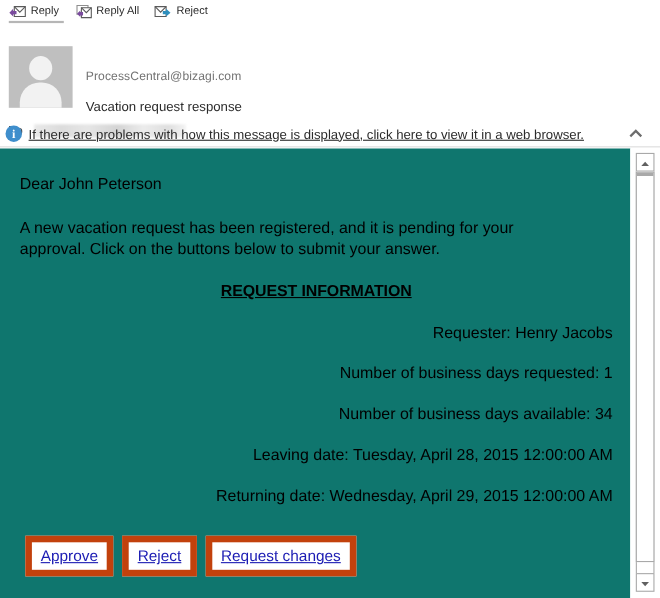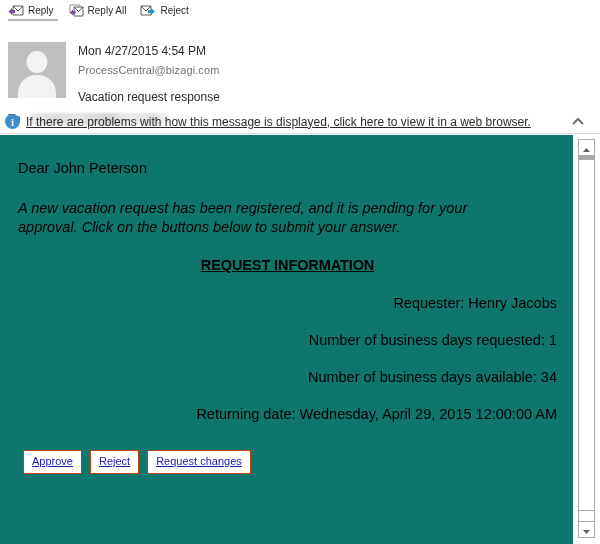--- a/index.html
+++ b/index.html
@@ -181,45 +181,45 @@
   .body-inner {
     padding: 24px 16px 0 18px;
   }
   .p {
     font-size: 14.5px;
     color: #000000;
     margin: 0 0 21px 0;
     line-height: 1.32;
     max-width: 512px;
   }
-  .p.tight { margin-bottom: 20px; font-style: italic; }
+  .p.tight { margin-bottom: 20px; }
   .req-heading {
     font-size: 14.5px;
     font-weight: bold;
     text-decoration: underline;
     margin: 0 0 22px 0;
     letter-spacing: -0.1px;
     text-align: center;
   }
   .detail {
     font-size: 14.5px;
     margin: 0 0 21px 0;
     text-align: right;
   }
   .btn-row {
     display: flex;
     gap: 8px;
     margin-top: 28px;
     padding-left: 5px;
   }
   .act-btn {
-    border: 1px solid #c2410c;
+    border: 6px solid #c2410c;
     background: #ffffff;
     padding: 5px 8px 6px 8px;
-    font-size: 11px;
+    font-size: 14px;
     color: #1b1bb3;
     text-decoration: underline;
     cursor: pointer;
     line-height: 1;
     font-family: "Liberation Sans", sans-serif;
   }
 
   
   .scrollbar {
     position: absolute;
@@ -317,21 +317,20 @@
   <div class="tb-underline"></div>
 </div>
 
 <div class="header">
 
   <div class="avatar">
     <div class="head"></div>
     <div class="body"></div>
   </div>
 
-  <div class="hdr-date">Mon 4/27/2015 4:54 PM</div>
   <div class="hdr-from">ProcessCentral@bizagi.com</div>
   <div class="hdr-subject">Vacation request response</div>
 
   <div class="to-row">
     <span class="to-label">To</span>
     <span class="to-redacted"></span>
   </div>
 </div>
 
 <div class="infobar">
@@ -349,20 +348,21 @@
 
     <p class="p">Dear John Peterson</p>
 
     <p class="p tight">A new vacation request has been registered, and it is pending for your approval. Click on the buttons below to submit your answer.</p>
 
     <div class="req-heading">REQUEST INFORMATION</div>
 
     <p class="detail">Requester: Henry Jacobs</p>
     <p class="detail">Number of business days requested: 1</p>
     <p class="detail">Number of business days available: 34</p>
+    <p class="detail">Leaving date: Tuesday, April 28, 2015 12:00:00 AM</p>
     <p class="detail">Returning date: Wednesday, April 29, 2015 12:00:00 AM</p>
 
     <div class="btn-row">
       <button class="act-btn">Approve</button>
       <button class="act-btn">Reject</button>
       <button class="act-btn">Request changes</button>
     </div>
 
   </div>
 </div>

